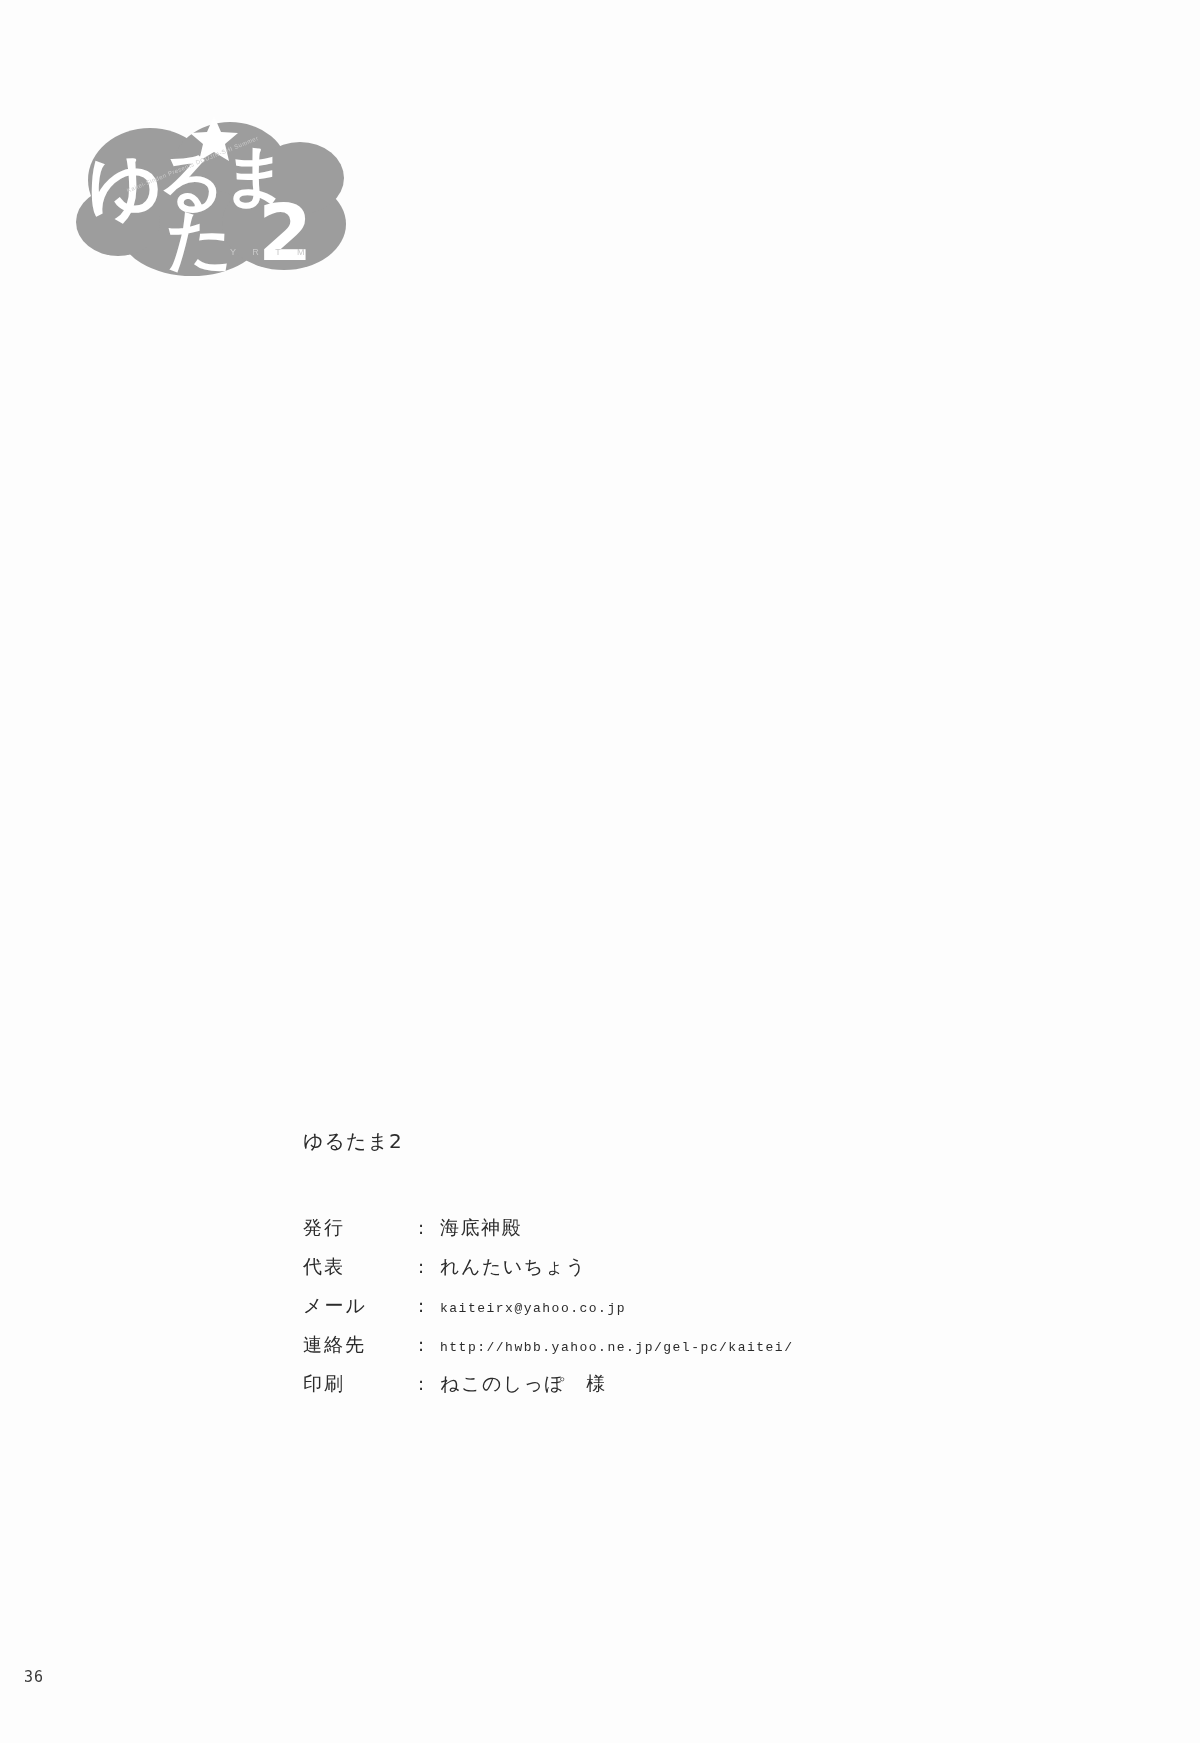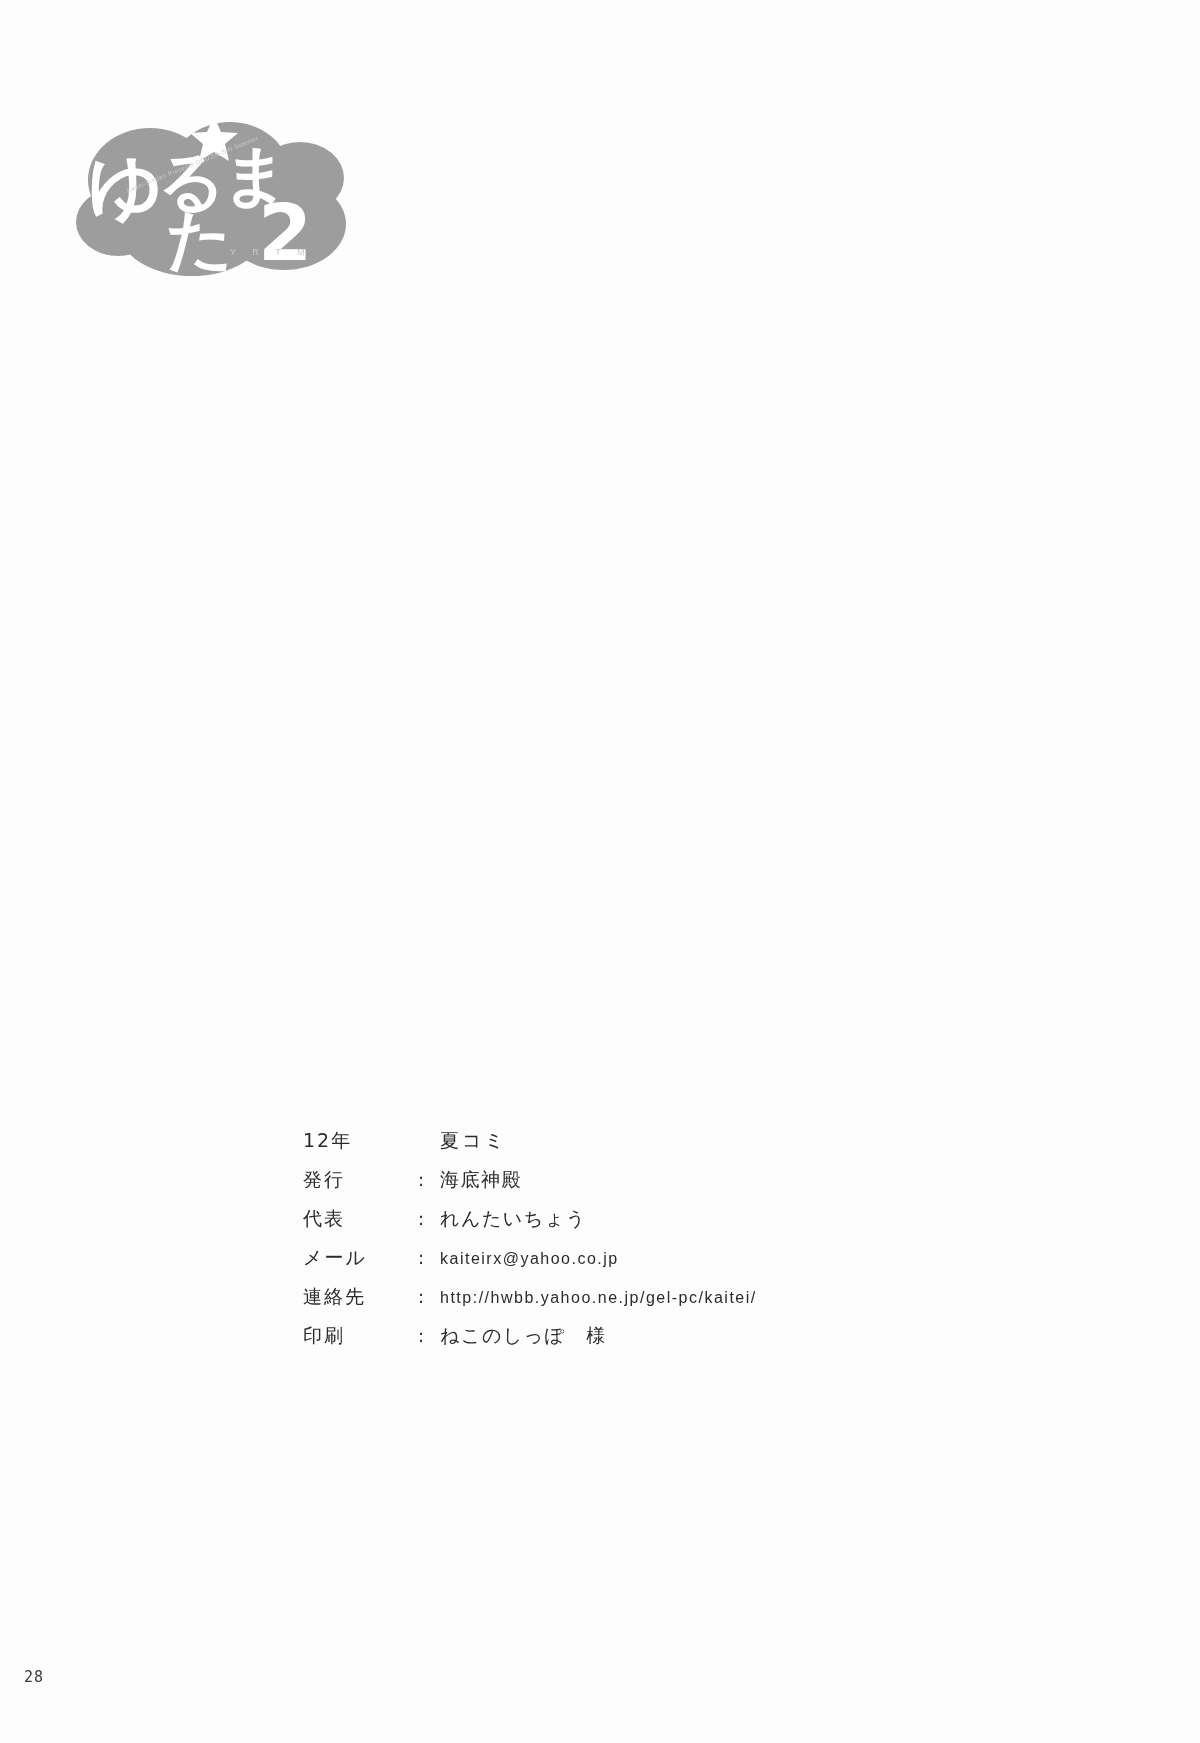--- a/index.html
+++ b/index.html
@@ -88,22 +88,22 @@
   .colo-sep {
     width: 22px;
     font-size: 18px;
   }
   .colo-value {
     font-size: 19px;
     letter-spacing: 1.5px;
     white-space: nowrap;
   }
   .colo-value.mono {
-    font-family: Liberation Sans, sans-serif;
-    font-size: 16px;
+    font-family: Liberation Mono, monospace;
+    font-size: 13px;
     letter-spacing: 1.5px;
   }
   .colo-row.first .colo-label {
     width: 115px;
   }
   .colo-row.first .colo-value {
     letter-spacing: 3px;
   }
 
   
@@ -144,26 +144,22 @@
         <text x="160" y="106" font-size="66">ま</text>
         <text x="104" y="170" font-size="66">た</text>
         <text x="196" y="168" font-size="78">2</text>
       </g>
     </svg>
     <div class="logo-micro">Kaitei-Sinden Presents DOUJIN-SHI Summer</div>
     <div class="logo-sub">Y R T M</div>
   </div>
 
   <div class="colophon">
+    <div class="colophon-title">ゆるたま2</div>
 
-    <div class="colo-row first">
-      <div class="colo-label">12年</div>
-      <div class="colo-sep"></div>
-      <div class="colo-value">夏コミ</div>
-    </div>
 
     <div class="colo-row">
       <div class="colo-label">発行</div>
       <div class="colo-sep">:</div>
       <div class="colo-value">海底神殿</div>
     </div>
 
     <div class="colo-row">
       <div class="colo-label">代表</div>
       <div class="colo-sep">:</div>
@@ -182,15 +178,15 @@
       <div class="colo-value mono">http://hwbb.yahoo.ne.jp/gel-pc/kaitei/</div>
     </div>
 
     <div class="colo-row">
       <div class="colo-label">印刷</div>
       <div class="colo-sep">:</div>
       <div class="colo-value">ねこのしっぽ　様</div>
     </div>
   </div>
 
-  <div class="page-number">28</div>
+  <div class="page-number">36</div>
 
 </div>
 
 </body></html>

